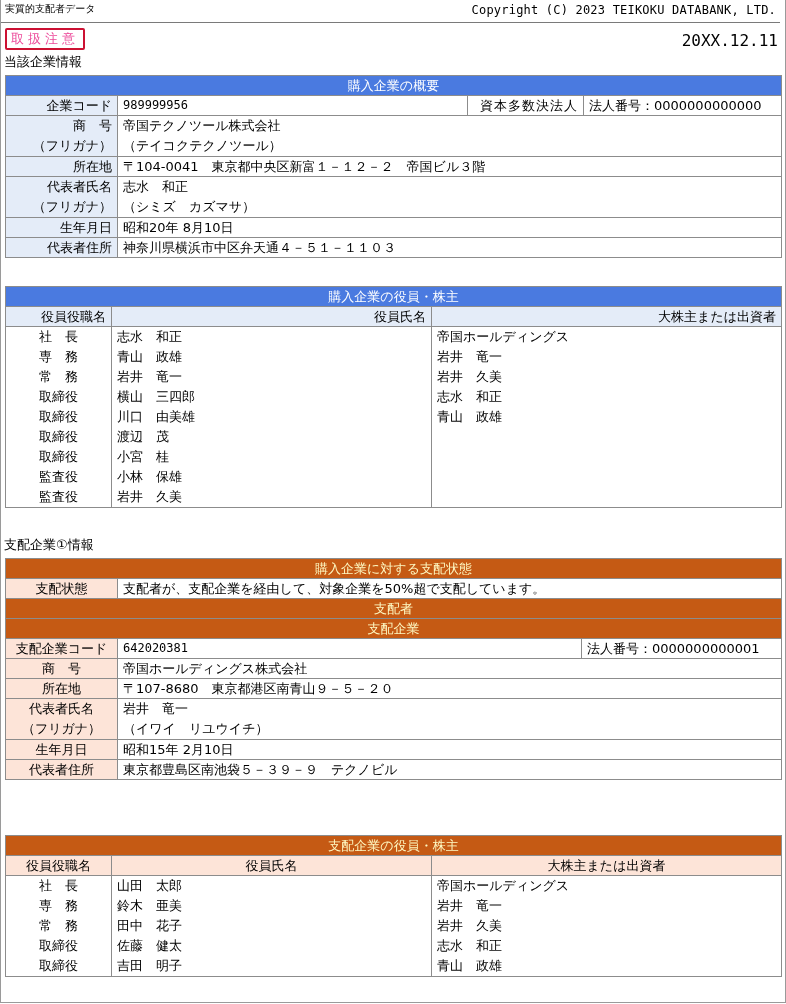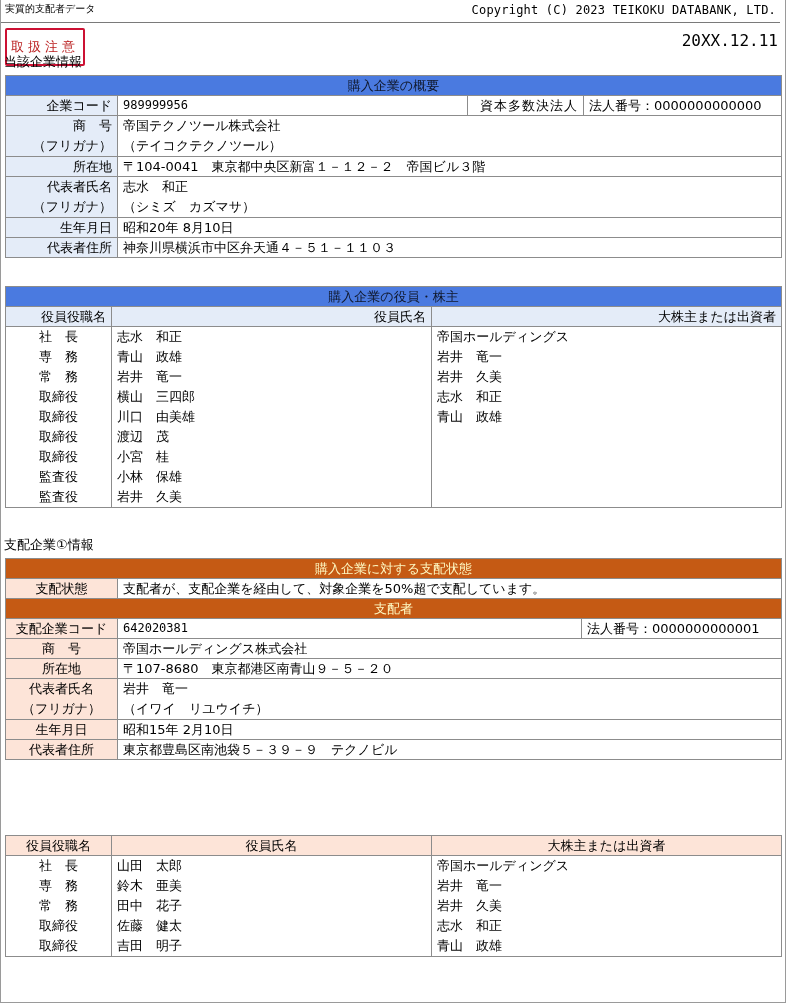--- a/index.html
+++ b/index.html
@@ -13,35 +13,35 @@
     border-left: 1px solid #9a9a9a; border-right: 1px solid #9a9a9a; border-bottom: 1px solid #9a9a9a;
   }
   .topbar {
     position: absolute; left: 1px; top: 0; width: 779px; height: 22px;
     border-bottom: 1px solid #7a7a7a;
   }
   .topbar .title { position: absolute; left: 4px; top: 2px; font-size: 10px; }
   .topbar .copy { position: absolute; right: 4px; top: 3px; font-family: "DejaVu Sans Mono", monospace; font-size: 12px; letter-spacing: 0.2px; }
   .stamp {
     position: absolute; left: 5px; top: 28px; height: 18px; line-height: 18px;
-    padding: 8px 4px; border: 2px solid #cc1133; color: #b91c1c; letter-spacing: 4px;
+    padding: 0 4px; border: 2px solid #cc1133; color: #ec4899; letter-spacing: 4px;
     font-size: 13px; border-radius: 2px;
   }
   .date { position: absolute; right: 8px; top: 31px; font-family: "DejaVu Sans Mono", monospace; font-size: 16px; }
   .section-label { position: absolute; left: 4px; font-size: 13px; }
 
   table.t {
     position: absolute; left: 5px; width: 776px; border-collapse: collapse; table-layout: fixed;
     font-size: 13px;
   }
   table.t td, table.t th {
     border: 1px solid #8c8c8c; padding: 0 5px; height: 19px; line-height: 19px; white-space: nowrap; overflow: hidden;
     font-weight: normal;
   }
-  .hdr-blue { background: #4a7ae0; color: #0f172a; text-align: center; }
+  .hdr-blue { background: #4a7ae0; color: #ffffff; text-align: center; }
   .hdr-orange { background: #c55a14; color: #fef9c3; text-align: center; }
   .lbl-blue { background: #e4ecf8; text-align: right; }
   .lbl-orange { background: #fde4d8; text-align: center; }
   .bold { font-weight: bold; }
   .small { font-size: 13px; text-align: right; letter-spacing: 1px; }
   .mono { font-family: "DejaVu Sans Mono", monospace; font-size: 12px; }
   td.stack { height: auto !important; line-height: 20px !important; }
   .lines div { height: 20px; line-height: 20px; }
   td.valign-top { vertical-align: top; }
   .center { text-align: center; }
@@ -189,20 +189,23 @@
         <td colspan="3" class="hdr-orange">購入企業に対する支配状態</td>
       </tr>
   <tr>
     <td class="lbl-orange">支配状態</td>
     <td colspan="2">支配者が、支配企業を経由して、対象企業を50%超で支配しています。</td>
   </tr>
   <tr>
         <td colspan="3" class="hdr-orange">支配者</td>
       </tr>
   <tr>
+        <td colspan="3" class="hdr-orange">支配企業</td>
+      </tr>
+  <tr>
     <td class="lbl-orange">支配企業コード</td>
     <td class="mono">642020381</td>
     <td>法人番号：0000000000001</td>
   </tr>
   <tr>
     <td class="lbl-orange">商　号</td>
     <td colspan="2">帝国ホールディングス株式会社</td>
   </tr>
   <tr>
     <td class="lbl-orange">所在地</td>
@@ -233,20 +236,23 @@
 </tbody>
   </table>
 
 <table class="t" style="top:835px;">
   <colgroup>
       <col style="width:106px">
       <col style="width:320px">
       <col style="width:350px">
     </colgroup>
   <tbody>
+      <tr>
+        <td colspan="3" class="hdr-orange">支配企業の役員・株主</td>
+      </tr>
   <tr>
     <td class="lbl-orange">役員役職名</td>
     <td class="lbl-orange">役員氏名</td>
     <td class="lbl-orange">大株主または出資者</td>
   </tr>
   <tr>
     <td class="stack center valign-top">
       <div class="lines">
         <div>社　長</div>
         <div>専　務</div>

